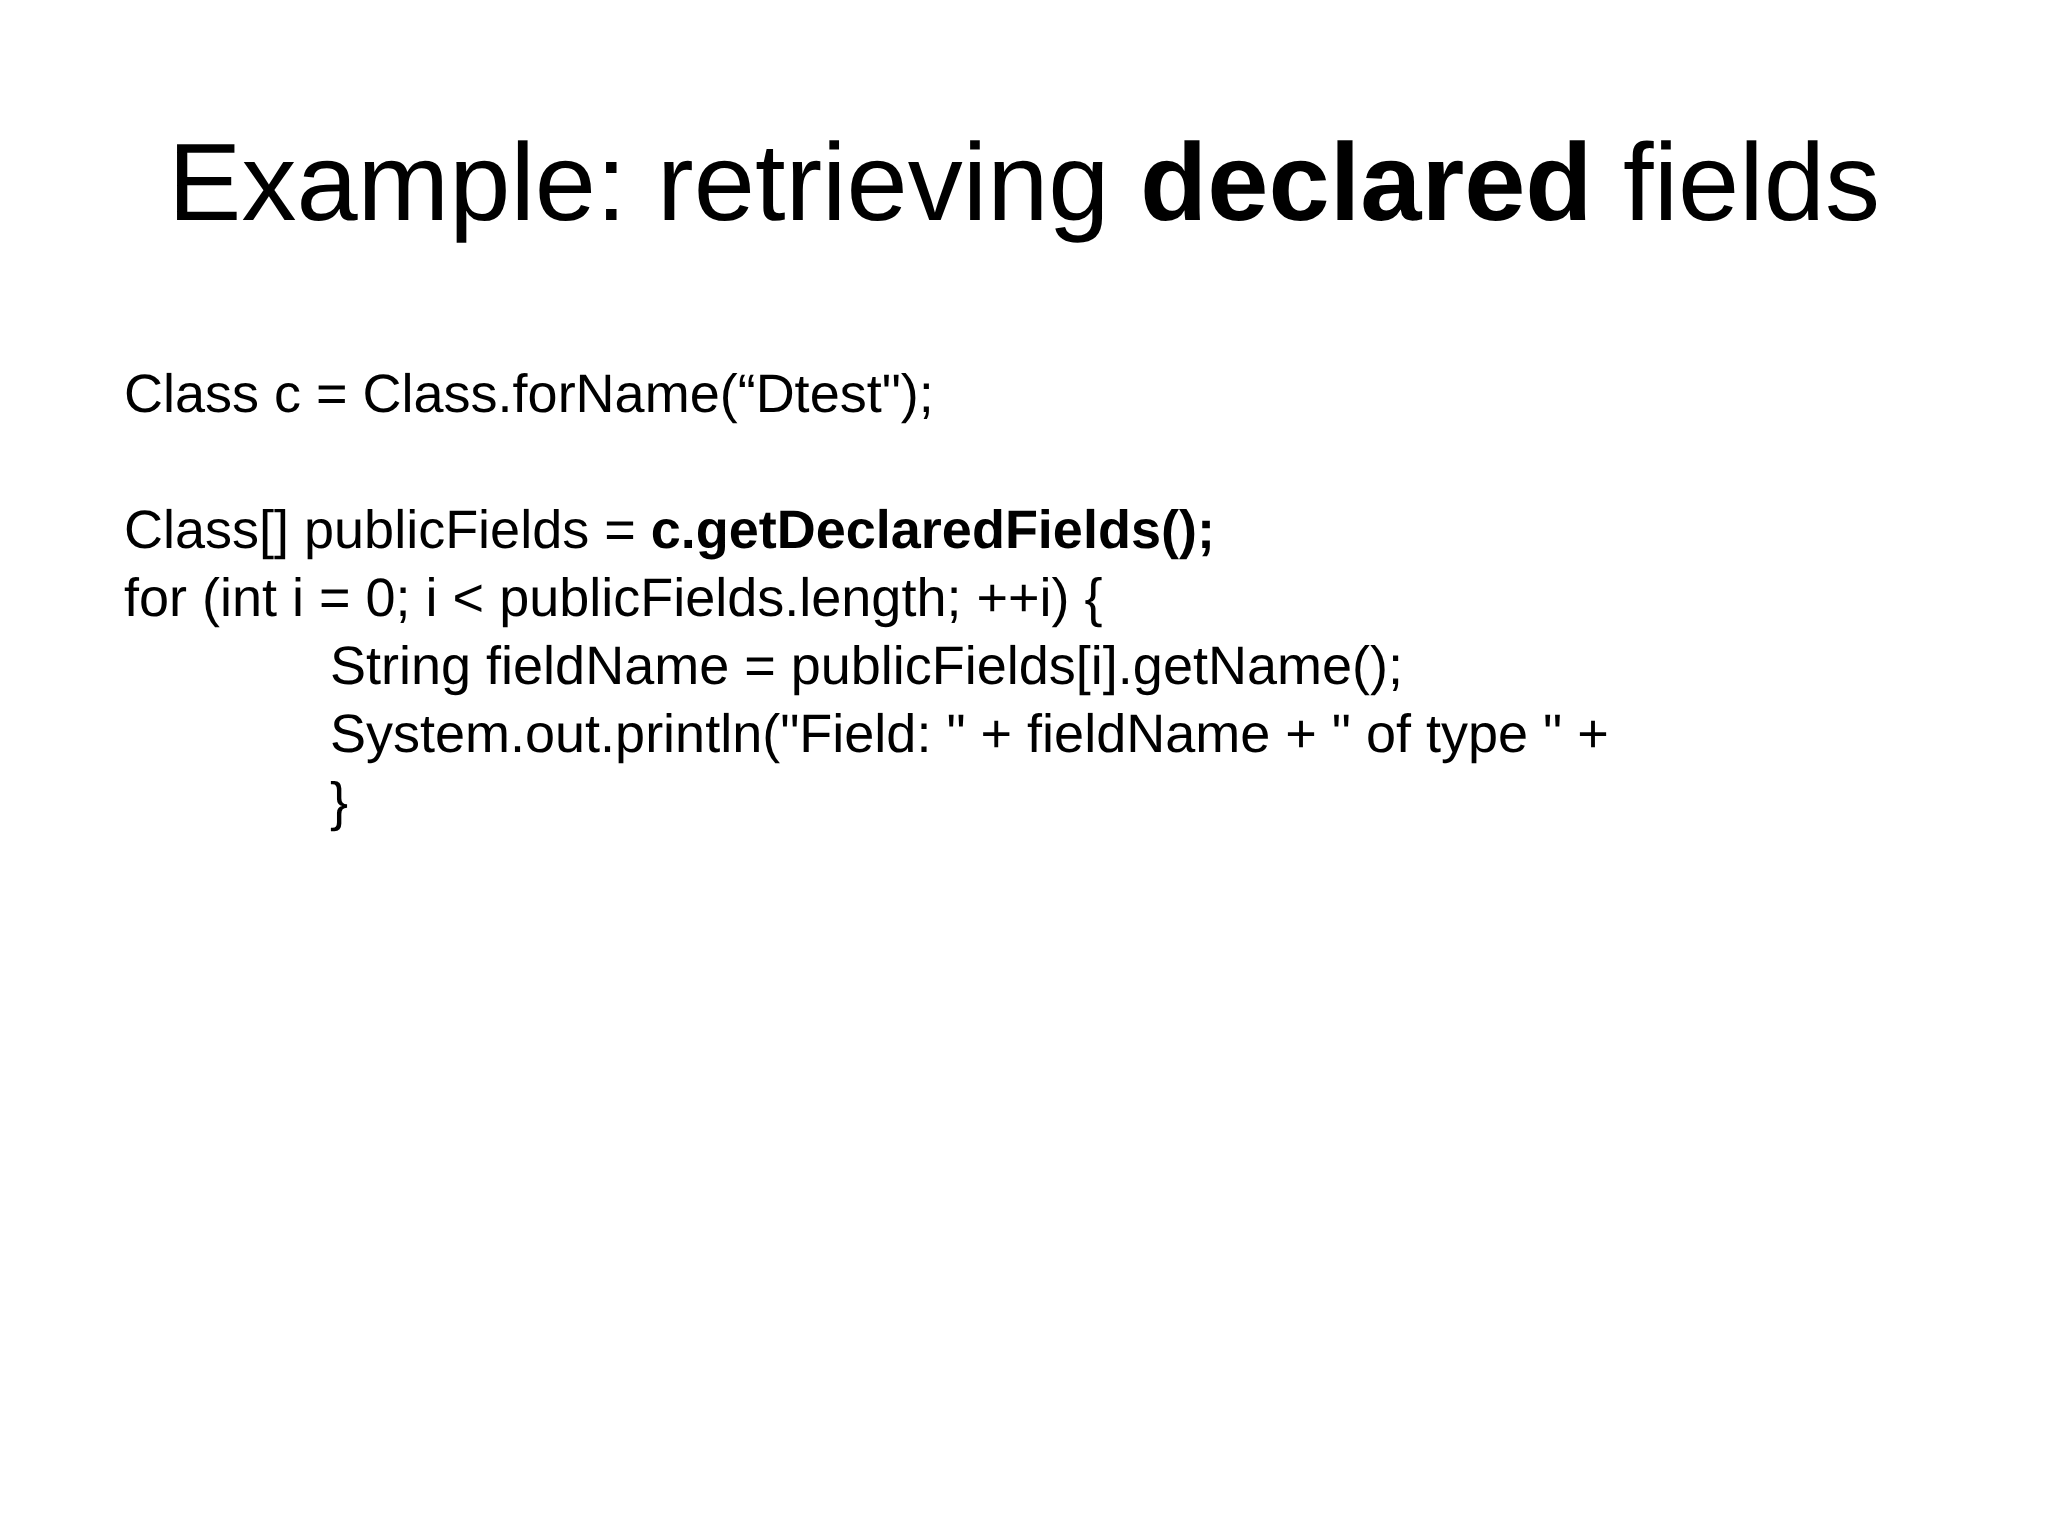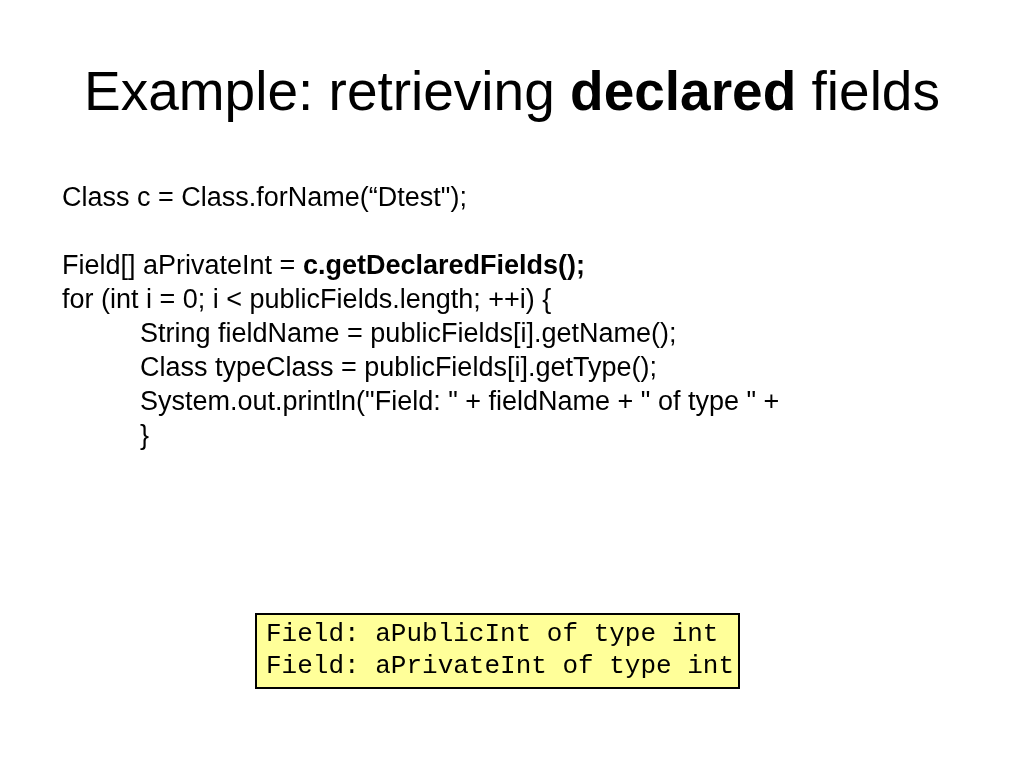--- a/index.html
+++ b/index.html
@@ -26,21 +26,21 @@
   }
   .bold { font-weight: bold; }
   .code {
     position: absolute;
     left: 62px;
     top: 180px;
     font-size: 27px;
     line-height: 34px;
   }
   .code-line { white-space: pre; min-height: 34px; }
-  .indent1 { margin-left: 78px; }
+  .indent1 { margin-left: 103px; }
   .indent2 { margin-left: 613px; }
   .output-box {
     position: absolute;
     left: 255px;
     top: 613px;
     width: 485px;
     height: 76px;
     box-sizing: border-box;
     background: #ffff99;
     border: 2px solid #000000;
@@ -54,26 +54,21 @@
 </head>
 <body>
 
 <div class="slide">
 
   <h1 class="title"><span>Example: retrieving </span><span class="bold">declared</span><span> fields</span></h1>
 
   <div class="code">
     <div class="code-line"><span>Class c = Class.forName(“Dtest");</span></div>
     <div class="code-line"></div>
-    <div class="code-line"><span>Field[] aPrivateInt = </span><span class="bold">c.getDeclaredFields();</span></div>
+    <div class="code-line"><span>Class[] publicFields = </span><span class="bold">c.getDeclaredFields();</span></div>
     <div class="code-line"><span>for (int i = 0; i &lt; publicFields.length; ++i) {</span></div>
     <div class="code-line indent1"><span>String fieldName = publicFields[i].getName();</span></div>
-    <div class="code-line indent1"><span>Class typeClass = publicFields[i].getType();</span></div>
     <div class="code-line indent1"><span>System.out.println("Field: " + fieldName + " of type " +</span></div>
     <div class="code-line indent1"><span>}</span></div>
   </div>
 
-  <div class="output-box">
-    <div class="output-line">Field: aPublicInt of type int</div>
-    <div class="output-line">Field: aPrivateInt of type int</div>
-  </div>
 
 </div>
 
 </body></html>

